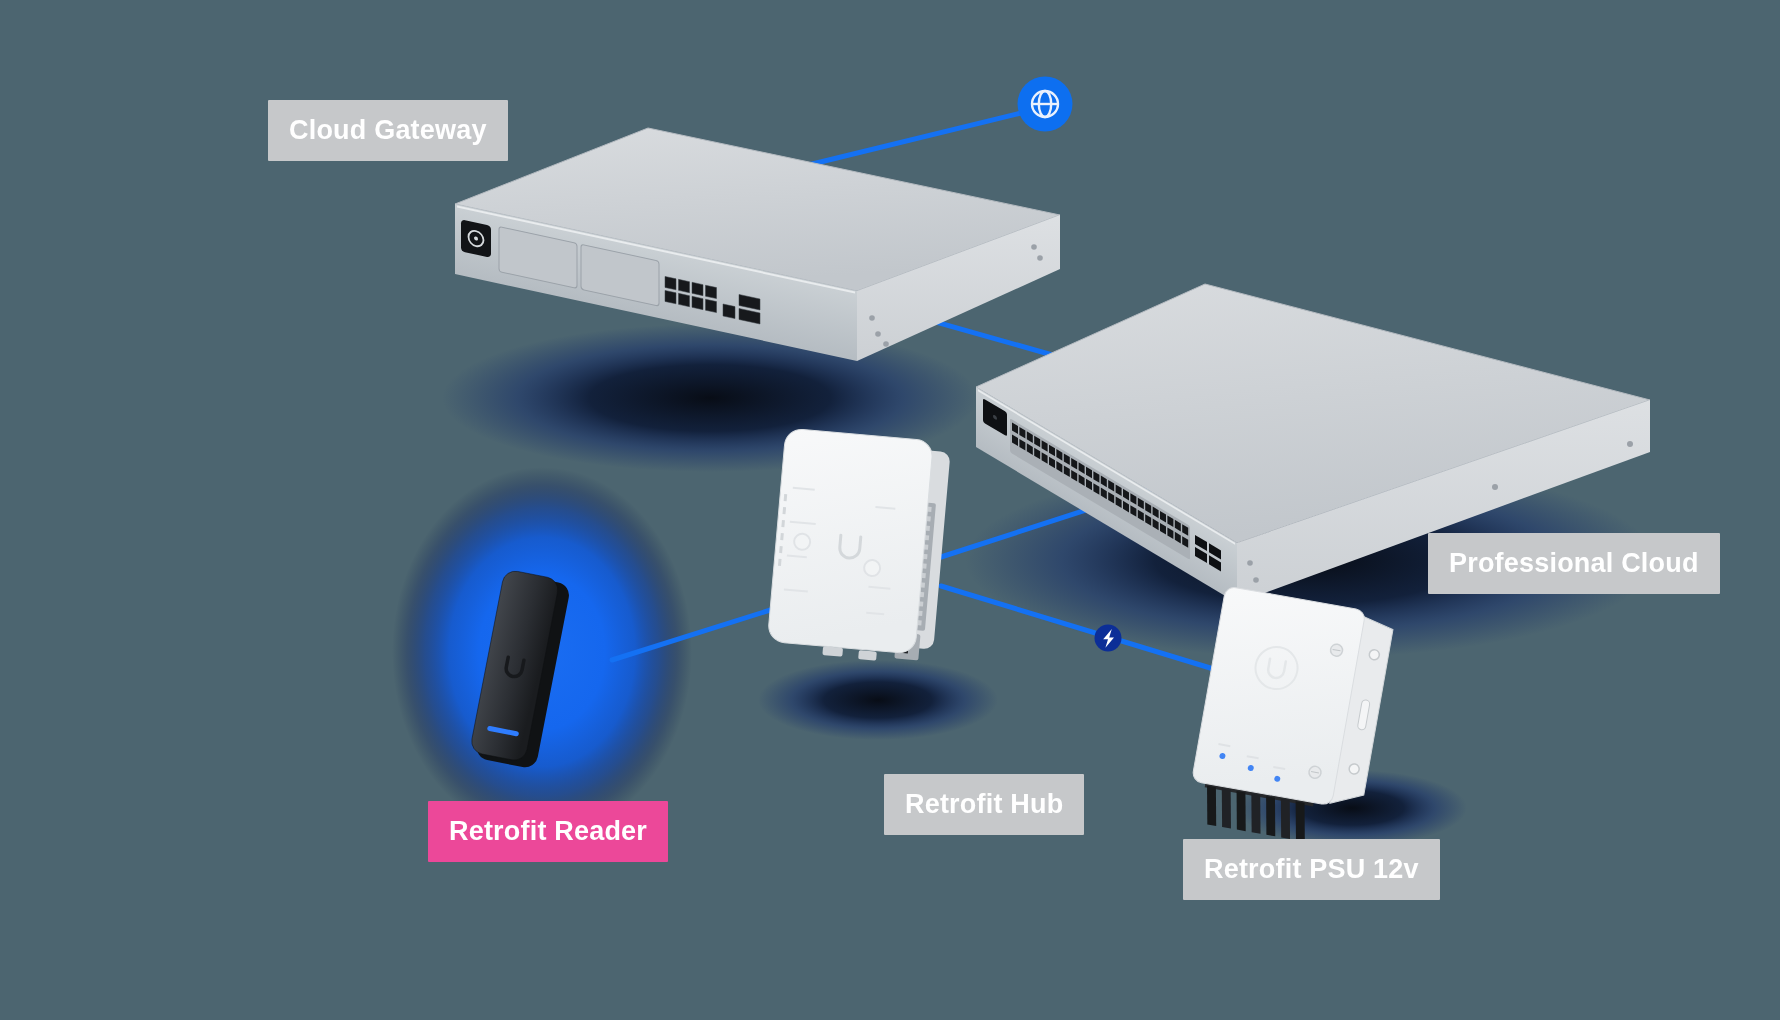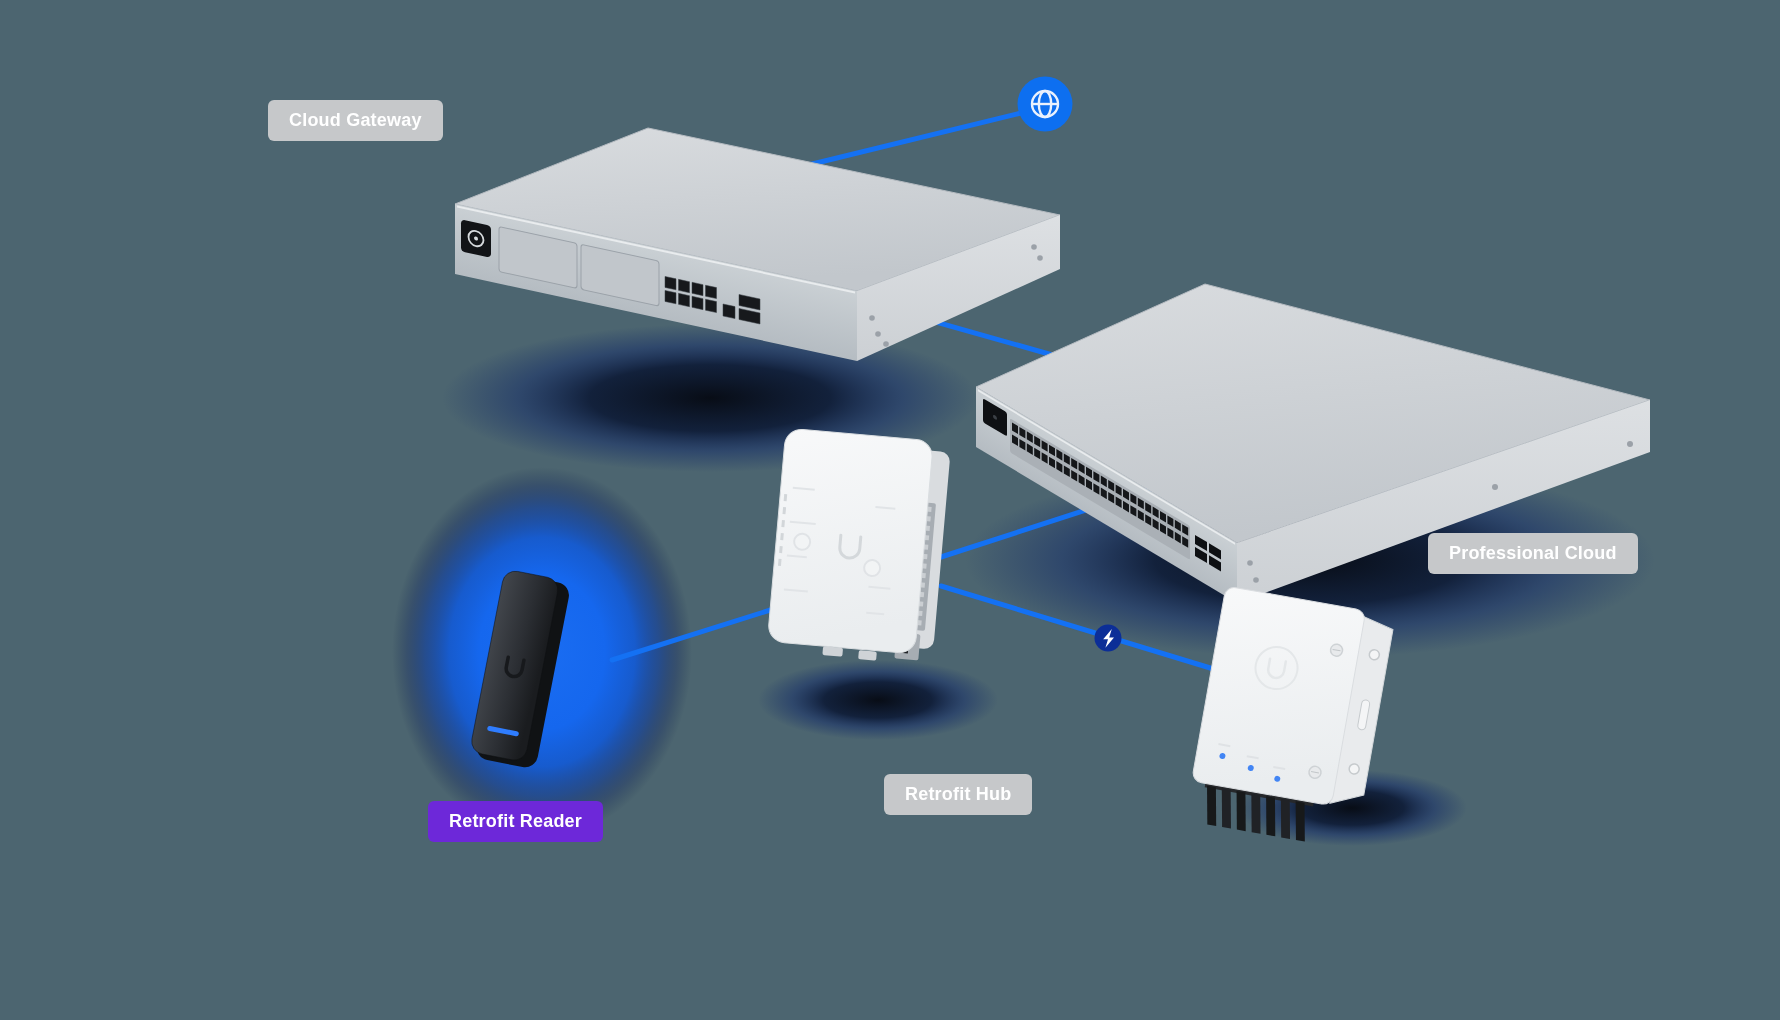--- a/index.html
+++ b/index.html
@@ -8,30 +8,30 @@
     width:1780px;height:1020px;
     background:#4c6570;
     overflow:hidden;
     font-family:"Liberation Sans", sans-serif;
   }
   .layer{position:absolute;left:0;top:0;}
   .label{
     position:absolute;
     box-sizing:border-box;
     font-weight:700;
-    font-size:18px;
+    font-size:27px;
     line-height:29px;
     letter-spacing:.2px;
     color:#ffffff;
     background:#c6c8ca;
-    border-radius:6px;
-    padding:6px 21px;
+    border-radius:1px;
+    padding:16px 21px;
     white-space:nowrap;
   }
-  .label.blue{background:#6d28d9;}
+  .label.blue{background:#ec4899;}
 </style>
 </head>
 <body>
 
 <div class="stage">
 
   <svg class="layer" width="1780" height="1020" viewBox="0 0 1780 1020">
     <defs>
       <linearGradient id="topFace" x1="0" y1="0" x2="0.25" y2="1">
         <stop offset="0" stop-color="#d9dcdf"></stop>
@@ -313,14 +313,15 @@
   </svg>
 
   <div class="label" style="left:268px; top:100px;">Cloud Gateway</div>
 
   <div class="label" style="left:1428px; top:533px;">Professional Cloud</div>
 
   <div class="label" style="left:884px; top:735px;margin-top:39px;">Retrofit Hub</div>
 
   <div class="label blue" style="left:428px; top:801px;">Retrofit Reader</div>
 
+  <div class="label" style="left:1183px; top:839px;">Retrofit PSU 12v</div>
 
 </div>
 
 </body></html>

